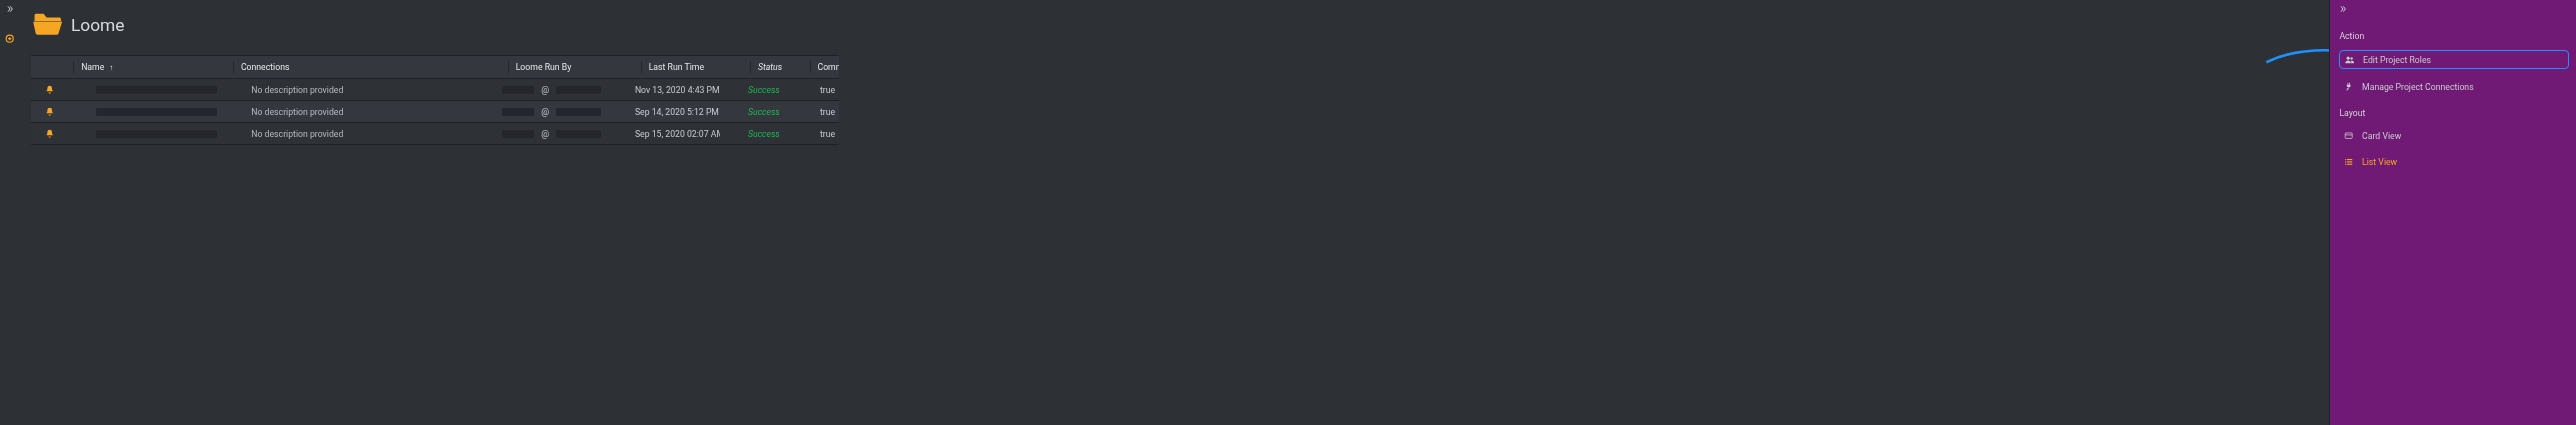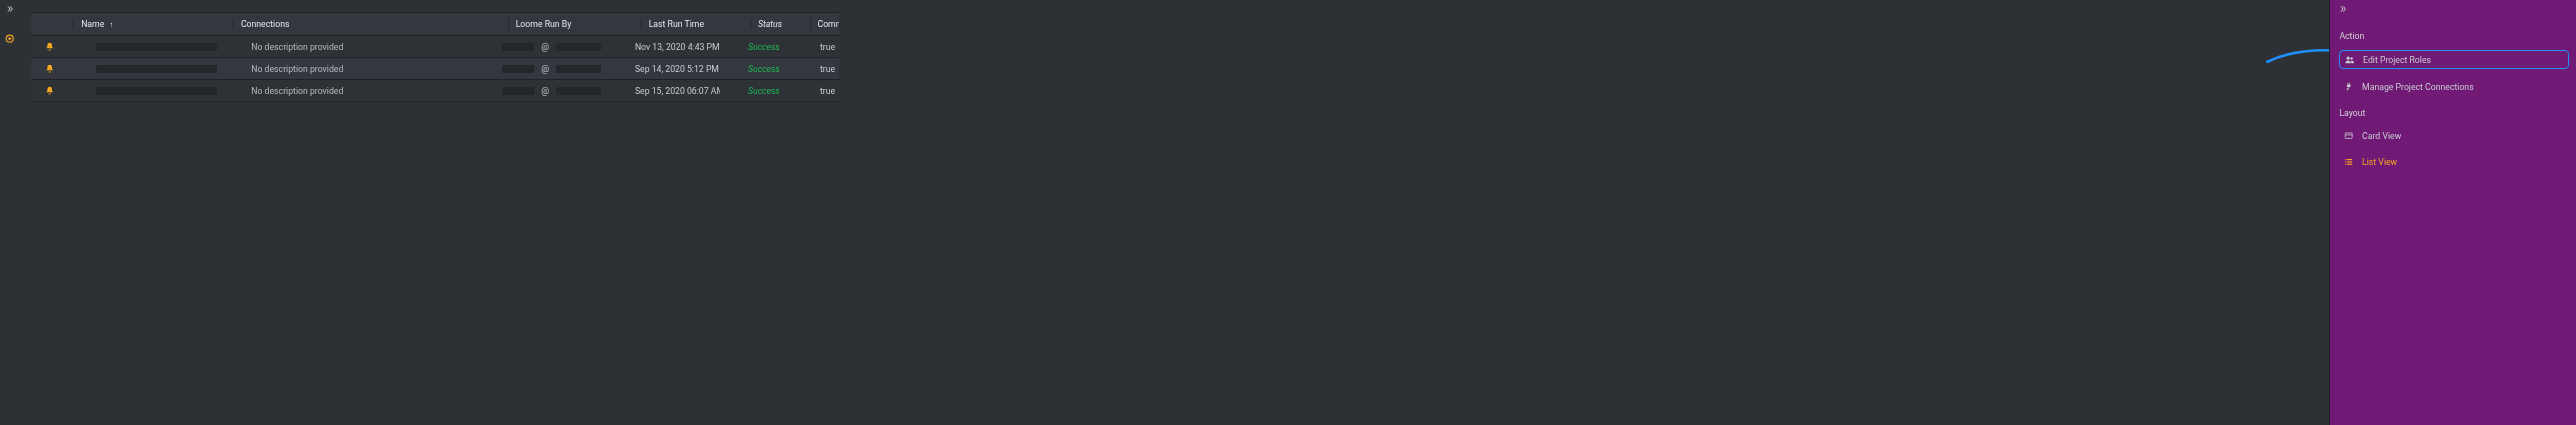--- a/index.html
+++ b/index.html
@@ -181,20 +181,29 @@
     </div>
     <div class="plus-btn">
       <svg width="9.4" height="9.4" viewBox="0 0 24 24" fill="none" stroke="#f5a623" stroke-width="3">
           <circle cx="12" cy="12" r="9"></circle>
           <path d="M12 8v8M8 12h8"></path>
         </svg>
     </div>
   </div>
 
   <div class="main">
+    <div class="brand">
+      <span>
+        <svg width="29.5" height="24" viewBox="0 0 48 40">
+          <path d="M2 6c0-2 1-3 3-3h12l5 6h21c2 0 3 1 3 3v3H2V6z" fill="#f5a623"></path>
+          <path d="M4 16h44l-6 20c-.4 1.3-1.5 2-3 2H7c-1.5 0-2.6-.7-3-2L0 18c-.3-1 .6-2 2-2h2z" fill="#f5a623"></path>
+        </svg>
+      </span>
+      <span class="brand-name">Loome</span>
+    </div>
 
     <div class="table">
 
       <div class="thead">
         <div class="cell c-bell"></div>
         <div class="col-sep"></div>
         <div class="cell c-name header-cell">
           <span>Name</span>
           <span class="sort-arrow">↑</span>
         </div>
@@ -292,21 +301,21 @@
             </div>
             <div class="cell c-desc">
               <span class="desc-text">No description provided</span>
             </div>
             <div class="cell c-runby">
               <span class="redacted runby-left"></span>
               <span class="at-sym">@</span>
               <span class="redacted runby-right"></span>
             </div>
             <div class="cell c-time">
-              <span>Sep 15, 2020 06:07 AM</span>
+              <span>Sep 15, 2020 02:07 AM</span>
             </div>
             <div class="cell c-status">
               <span class="status-success">Success</span>
             </div>
             <div class="cell c-comm">
               <span class="comm-true">true</span>
             </div>
           </div>
         </div>
     </div>

